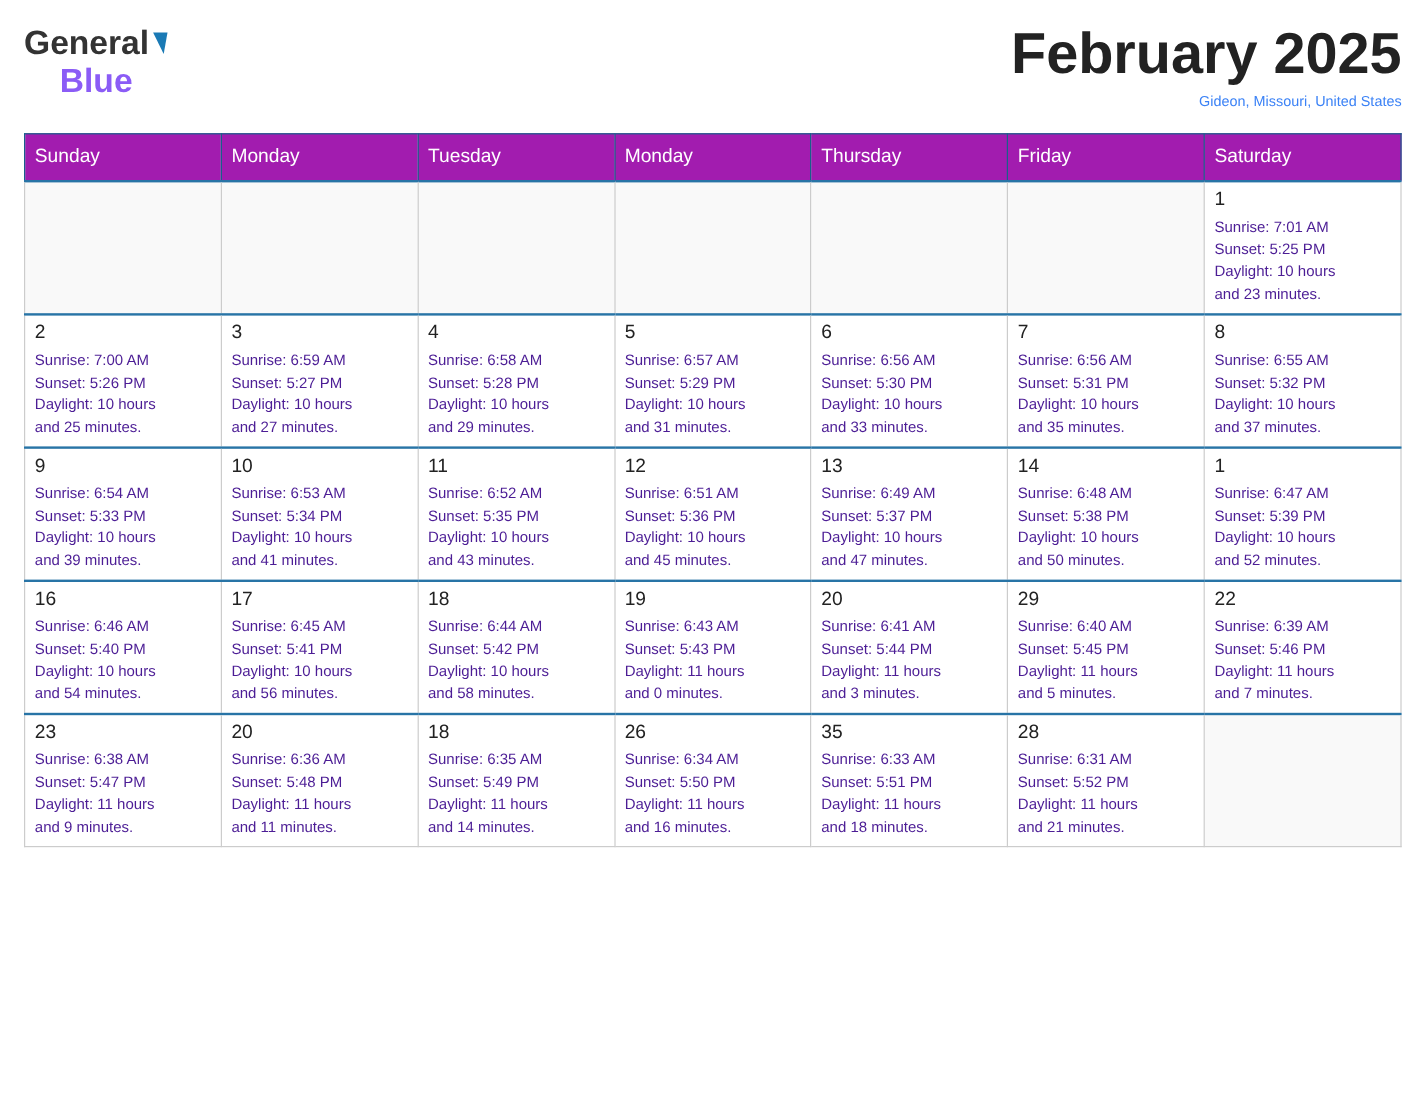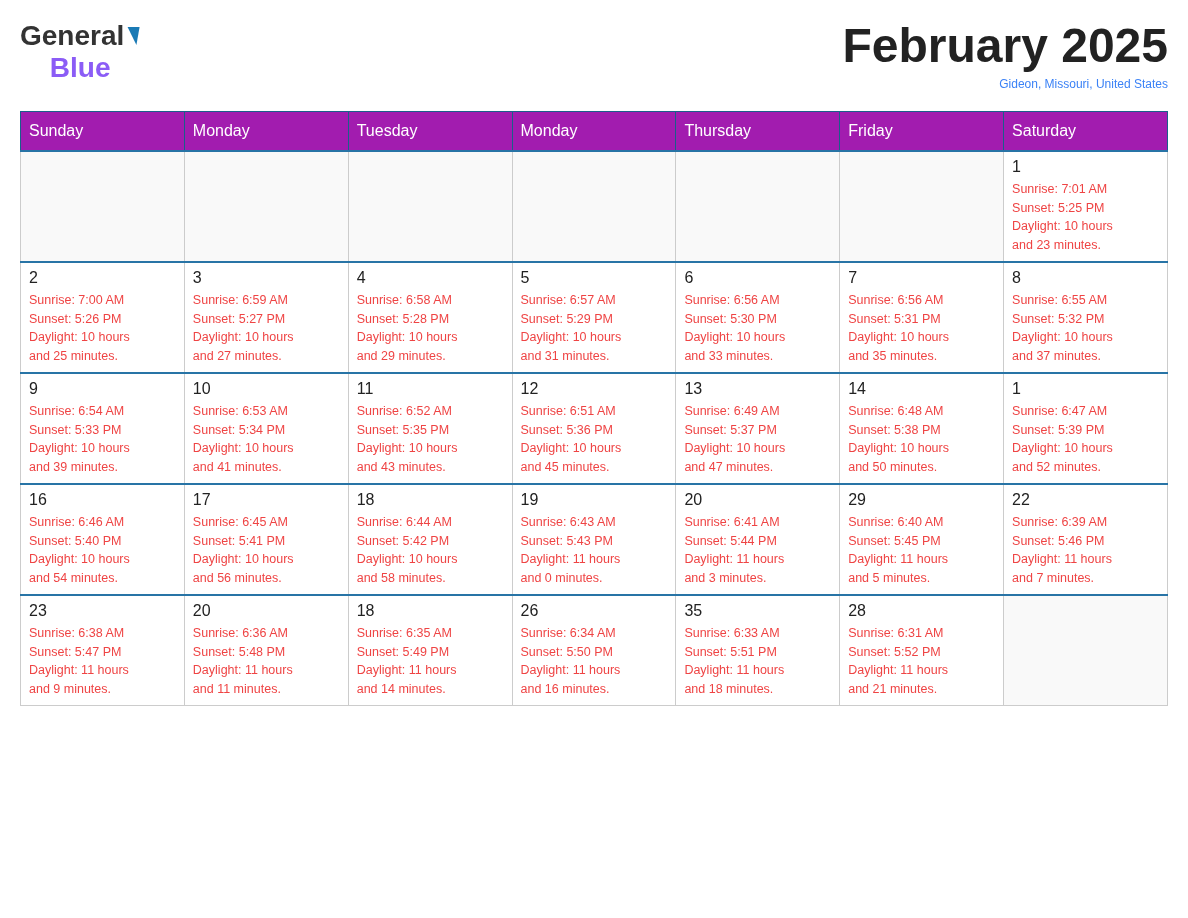--- a/index.html
+++ b/index.html
@@ -83,21 +83,21 @@
     }
     .day-number {
       font-size: 16px;
       font-weight: normal;
       color: #222;
       display: block;
       margin-bottom: 4px;
     }
     .day-info {
       font-size: 12.5px;
-      color: #ef4444;
+      color: #4c1d95;
       line-height: 1.5;
     }
     .empty-cell {
       background: #f9f9f9;
     }
     .week-row td {
       border-top: 2px solid #2874a6;
     }
   </style>
 </head>

